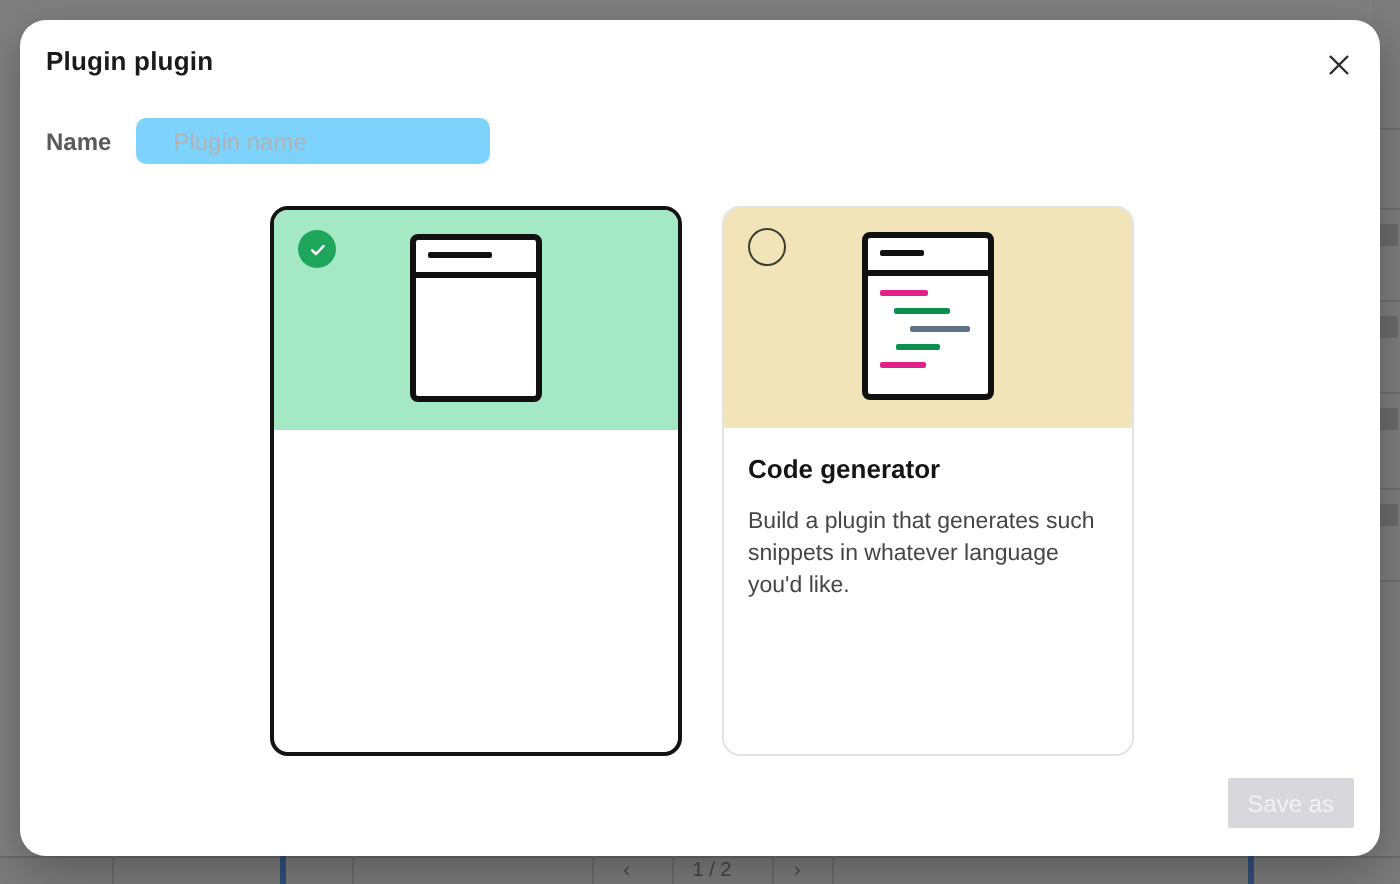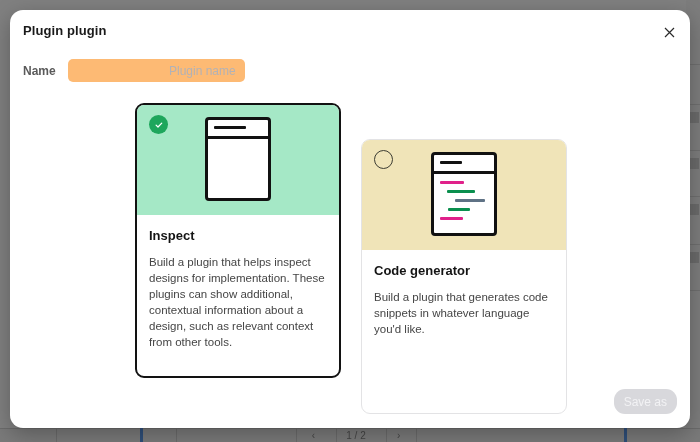--- a/index.html
+++ b/index.html
@@ -129,29 +129,28 @@
     gap: 12px;
   }
   #name-label {
     font-size: 12px;
     color: #5a5a5a;
     font-weight: bold;
   }
   #name-input {
     width: 177px;
     height: 23px;
-    background: #fdba74;
+    background: #7dd3fc;
     border: none;
     border-radius: 5px;
-    padding: 0 9px;
+    padding: 0 19px;
     font-size: 12px;
     font-family: "Liberation Sans", sans-serif;
     color: #1a1a1a;
     outline: none;
-    text-align: right;
   }
   #name-input::placeholder { color: #b2b2b6; }
 
   
   #cards {
     position: absolute;
     left: 125px;
     top: 93px;
     display: flex;
     gap: 20px;
@@ -164,21 +163,20 @@
     cursor: pointer;
     position: relative;
   }
   .card.selected {
     border: 2px solid #121212;
     height: 275px;
   }
   .card.unselected {
     border: 1px solid #e3e3e5;
     height: 275px;
-    margin-top: 36px;
   }
 
   .card-art {
     position: relative;
     height: 110px;
     width: 100%;
   }
   .card-art.mint  { background: #a5e8c6; }
   .card-art.cream { background: #f0e4b8; }
 
@@ -258,21 +256,21 @@
   }
   #save-as-button {
     position: absolute;
     right: 13px;
     top: 9px;
     min-width: 58px;
     height: 25px;
     background: #d8d8dc;
     color: #f2f2f4;
     border: none;
-    border-radius: 11px;
+    border-radius: 1px;
     font-size: 12px;
     font-family: "Liberation Sans", sans-serif;
     padding: 0 10px;
     cursor: default;
   }
 </style>
 </head>
 <body>
 
 <div id="app-background">
@@ -334,24 +332,20 @@
           <svg width="10" height="10" viewBox="0 0 12 12">
             <path d="M2.5 6.2 L4.8 8.4 L9.3 3.7" stroke="#ffffff" stroke-width="1.5" fill="none" stroke-linecap="round" stroke-linejoin="round"></path>
           </svg>
         </div>
         <div class="illus">
           <div class="illus-titlebar">
             <div class="illus-titlebar-line" style="width:32px"></div>
           </div>
           <div class="illus-body"></div>
         </div>
-      </div>
-      <div class="card-body">
-        <div class="card-title">Inspect</div>
-        <div class="card-desc">Build a plugin that helps inspect designs for implementation. These plugins can show additional, contextual information about a design, such as relevant context from other tools.</div>
       </div>
     </div>
 
     <div class="card unselected">
       <div class="card-art cream">
         <div class="indicator empty"></div>
         <div class="illus">
           <div class="illus-titlebar">
             <div class="illus-titlebar-line" style="width:22px"></div>
           </div>
@@ -359,21 +353,21 @@
             <div class="code-line" style="left:6px;  top:7px;  width:24px; background:#e0218a"></div>
             <div class="code-line" style="left:13px; top:16px; width:28px; background:#0a8f4e"></div>
             <div class="code-line" style="left:21px; top:25px; width:30px; background:#5f7285"></div>
             <div class="code-line" style="left:14px; top:34px; width:22px; background:#0a8f4e"></div>
             <div class="code-line" style="left:6px;  top:43px; width:23px; background:#e0218a"></div>
           </div>
         </div>
       </div>
       <div class="card-body">
         <div class="card-title">Code generator</div>
-        <div class="card-desc">Build a plugin that generates code snippets in whatever language you'd like.</div>
+        <div class="card-desc">Build a plugin that generates such snippets in whatever language you'd like.</div>
       </div>
     </div>
 
   </div>
 
   <div id="modal-footer">
     <button id="save-as-button">Save as</button>
   </div>
 
 </div>

